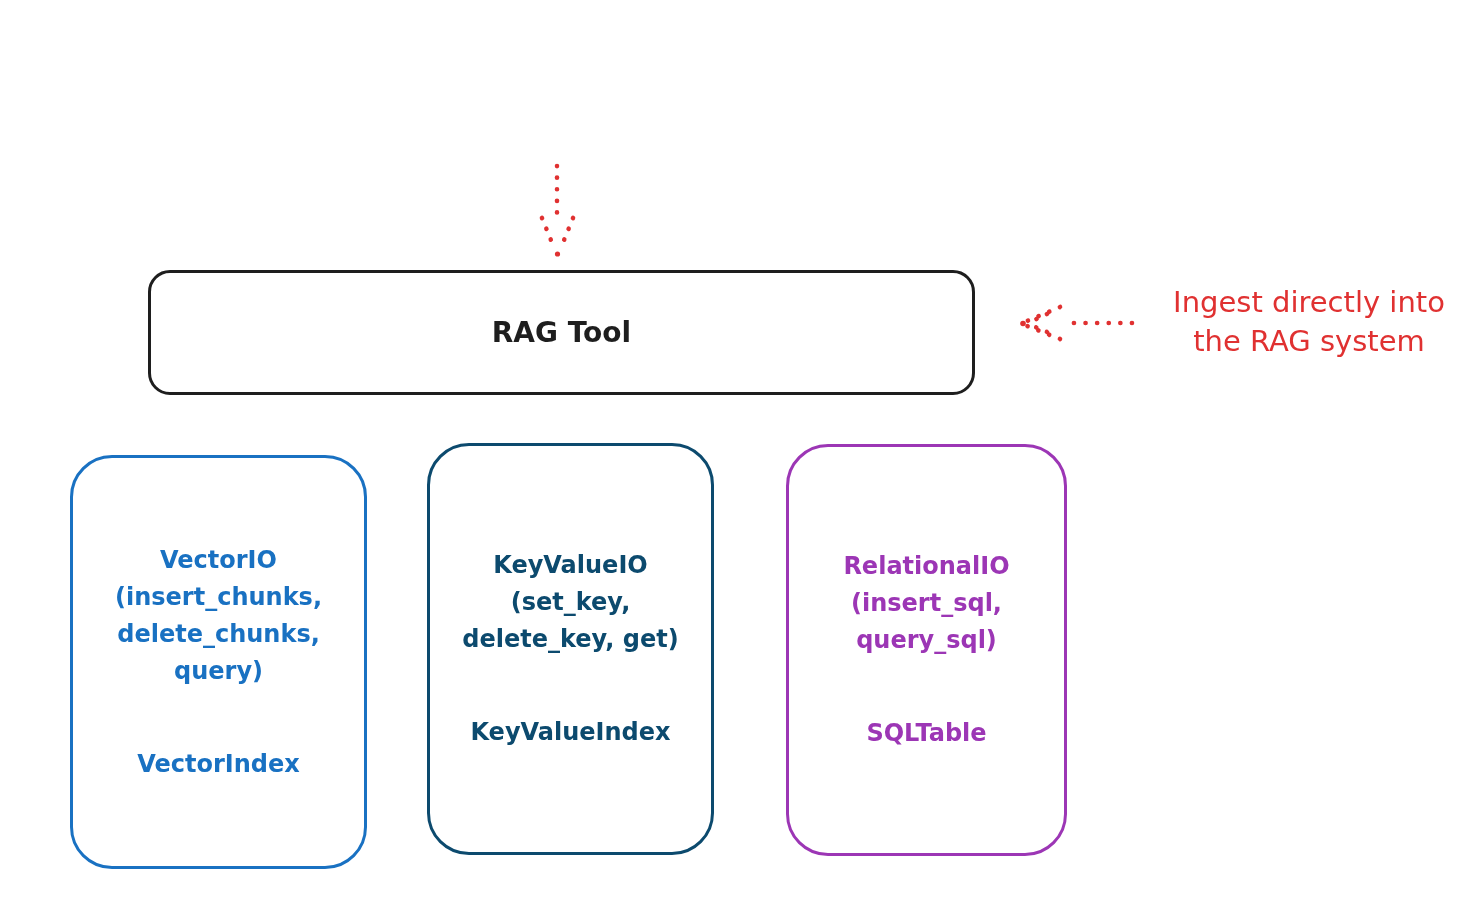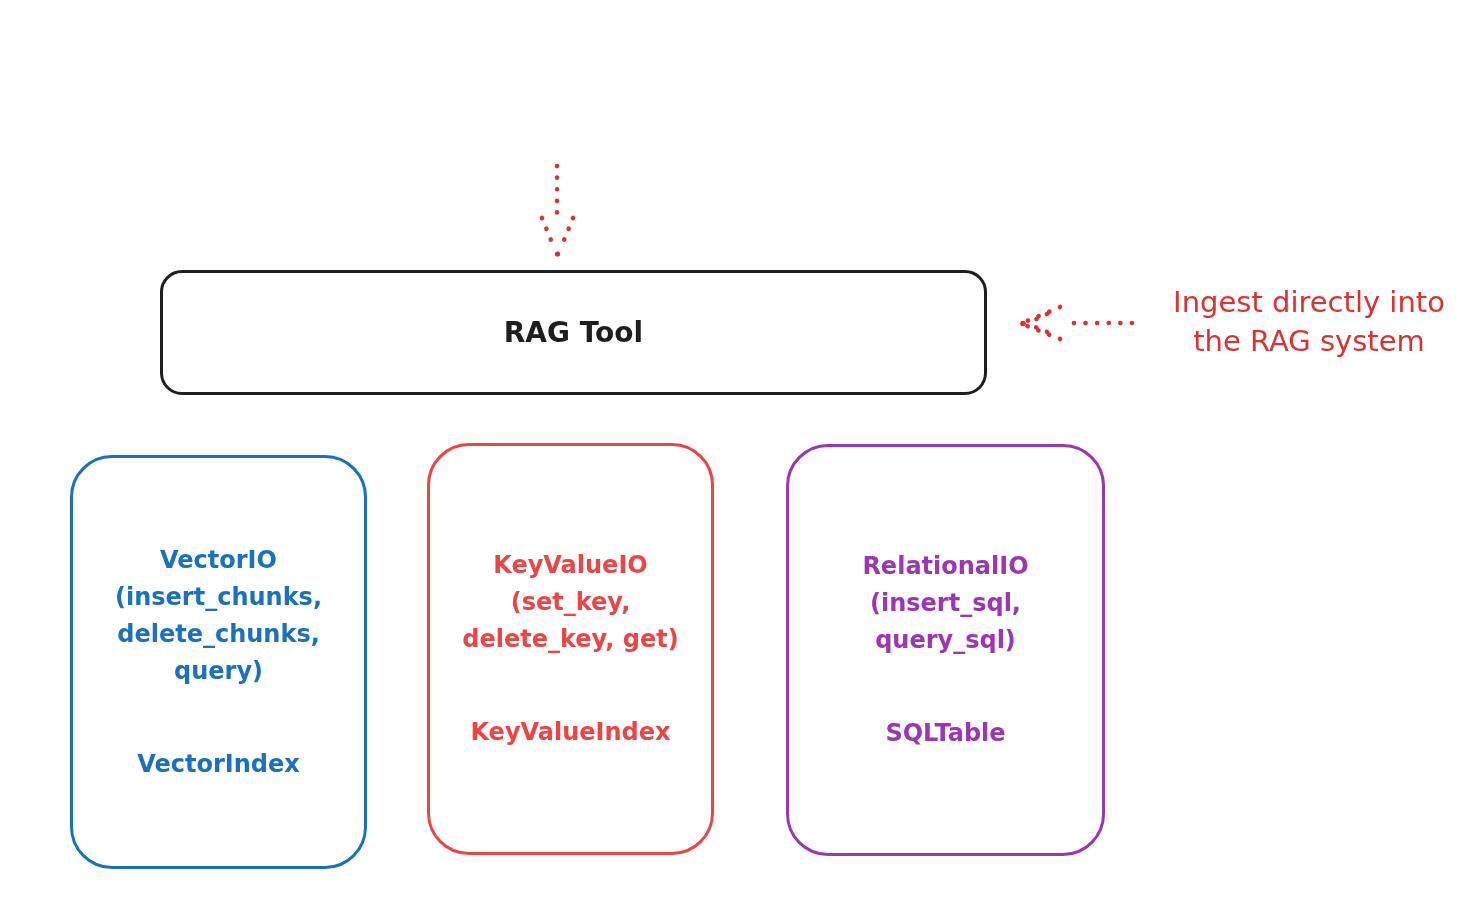--- a/index.html
+++ b/index.html
@@ -27,38 +27,38 @@
   }
   .node-label {
     font-size: 28px;
     font-weight: 700;
     color: #1e1e1e;
     text-align: center;
     white-space: pre-line;
   }
   .agent-label { letter-spacing: 4px; }
   .node-agent   { left: 352px; top: 42px;  width: 447px; height: 117px; }
-  .node-ragtool { left: 160px; top: 270px; width: 827px; height: 125px; }
+  .node-ragtool { left: 148px; top: 270px; width: 827px; height: 125px; }
 
   
   .provider {
     position: absolute;
     background: #ffffff;
     border: 3.5px solid currentColor;
     border-radius: 42px;
     display: flex;
     flex-direction: column;
     align-items: center;
     justify-content: center;
     gap: 56px;
     padding: 18px;
   }
   .provider-vector     { left: 70px;  top: 455px; width: 297px; height: 414px; }
   .provider-keyvalue   { left: 427px; top: 443px; width: 287px; height: 412px; }
-  .provider-relational { left: 786px; top: 444px; width: 319px; height: 412px; }
+  .provider-relational { left: 786px; top: 444px; width: 281px; height: 412px; }
   .provider-title, .provider-index {
     font-size: 24px;
     line-height: 37px;
     font-weight: 700;
     text-align: center;
     white-space: pre-line;
     color: currentColor;
   }
 
   
@@ -115,21 +115,21 @@
 the RAG system</div>
 
   <div class="provider provider-vector" style="color: rgb(25, 113, 194);">
     <div class="provider-title">VectorIO
 (insert_chunks,
 delete_chunks,
 query)</div>
     <div class="provider-index">VectorIndex</div>
   </div>
 
-  <div class="provider provider-keyvalue" style="color: #ef4444;">
+  <div class="provider provider-keyvalue" style="color: #0c4a6e;">
     <div class="provider-title">KeyValueIO
 (set_key,
 delete_key, get)</div>
     <div class="provider-index">KeyValueIndex</div>
   </div>
 
   <div class="provider provider-relational" style="color: rgb(156, 54, 181);">
     <div class="provider-title">RelationalIO
 (insert_sql,
 query_sql)</div>

